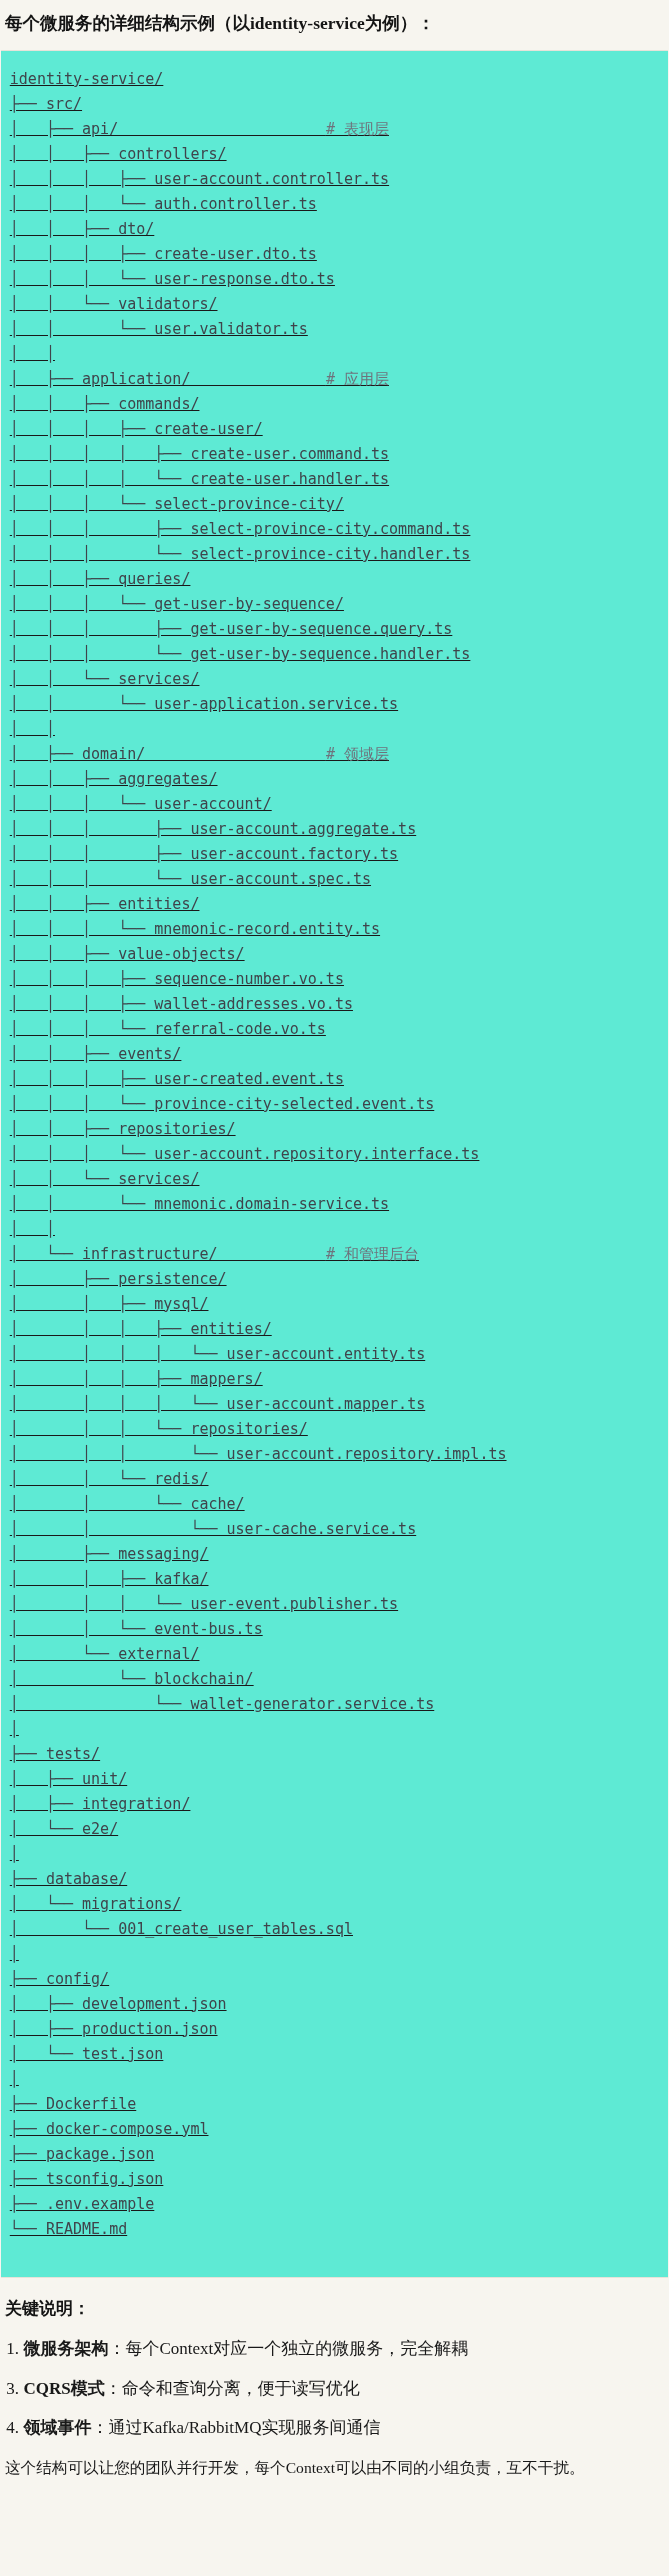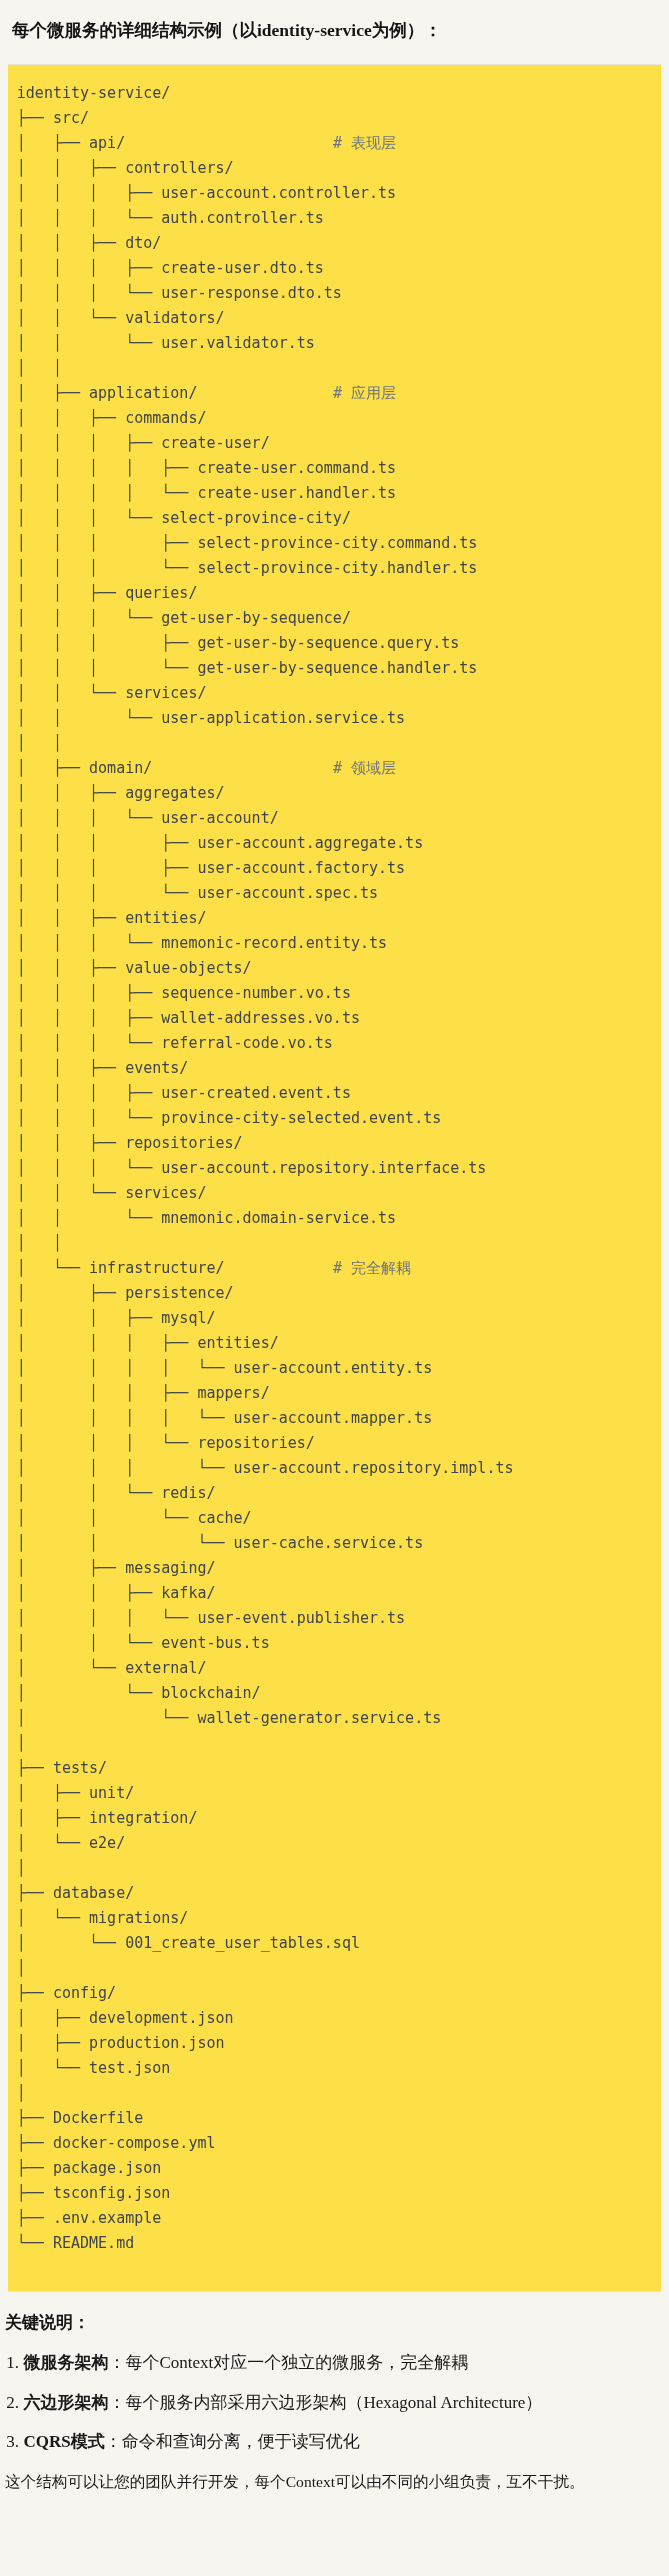--- a/index.html
+++ b/index.html
@@ -11,30 +11,31 @@
   }
   body {
     width: 669px;
     min-height: 2576px;
     box-sizing: border-box;
   }
   .page-title {
     font-size: 17.5px;
     line-height: 21px;
     font-weight: bold;
-    margin: 7px;
+    margin: 0;
     padding: 12.5px 5px 15px 5px;
     color: #141414;
   }
   .code-block {
-    background: #fde047;
+    background: #5eead4;
     border-top: 0.6px solid #e6e3d9;
     border-bottom: 0.6px solid #e6e3d9;
-    margin: 8px;
+    margin: 1px;
     padding: 16.3px 8.8px 35px 8.8px;
+    text-decoration: underline;
   }
   pre.tree {
     margin: 0;
     font-family: "DejaVu Sans Mono", monospace;
     font-size: 15px;
     line-height: 25px;
     color: #3f444b;
     white-space: pre;
   }
   pre.tree .comment {
@@ -113,21 +114,21 @@
 │   │   │   ├── wallet-addresses.vo.ts
 │   │   │   └── referral-code.vo.ts
 │   │   ├── events/
 │   │   │   ├── user-created.event.ts
 │   │   │   └── province-city-selected.event.ts
 │   │   ├── repositories/
 │   │   │   └── user-account.repository.interface.ts
 │   │   └── services/
 │   │       └── mnemonic.domain-service.ts
 │   │
-│   └── infrastructure/            <span class="comment"># 完全解耦</span>
+│   └── infrastructure/            <span class="comment"># 和管理后台</span>
 │       ├── persistence/
 │       │   ├── mysql/
 │       │   │   ├── entities/
 │       │   │   │   └── user-account.entity.ts
 │       │   │   ├── mappers/
 │       │   │   │   └── user-account.mapper.ts
 │       │   │   └── repositories/
 │       │   │       └── user-account.repository.impl.ts
 │       │   └── redis/
 │       │       └── cache/
@@ -159,18 +160,18 @@
 ├── package.json
 ├── tsconfig.json
 ├── .env.example
 └── README.md</pre>
 </div>
 
 <h3 class="notes-heading">关键说明：</h3>
 
 <div>
     <p class="note"><span class="num">1.</span><strong>微服务架构</strong><span class="txt">：每个Context对应一个独立的微服务，完全解耦</span></p>
-    <p class="note"><span class="num">2.</span><strong>六边形架构</strong><span class="txt">：每个服务内部采用六边形架构（Hexagonal Architecture）</span></p>
     <p class="note"><span class="num">3.</span><strong>CQRS模式</strong><span class="txt">：命令和查询分离，便于读写优化</span></p>
+    <p class="note"><span class="num">4.</span><strong>领域事件</strong><span class="txt">：通过Kafka/RabbitMQ实现服务间通信</span></p>
   </div>
 
 <p class="closing">这个结构可以让您的团队并行开发，每个Context可以由不同的小组负责，互不干扰。</p>
 
 
 </body></html>

